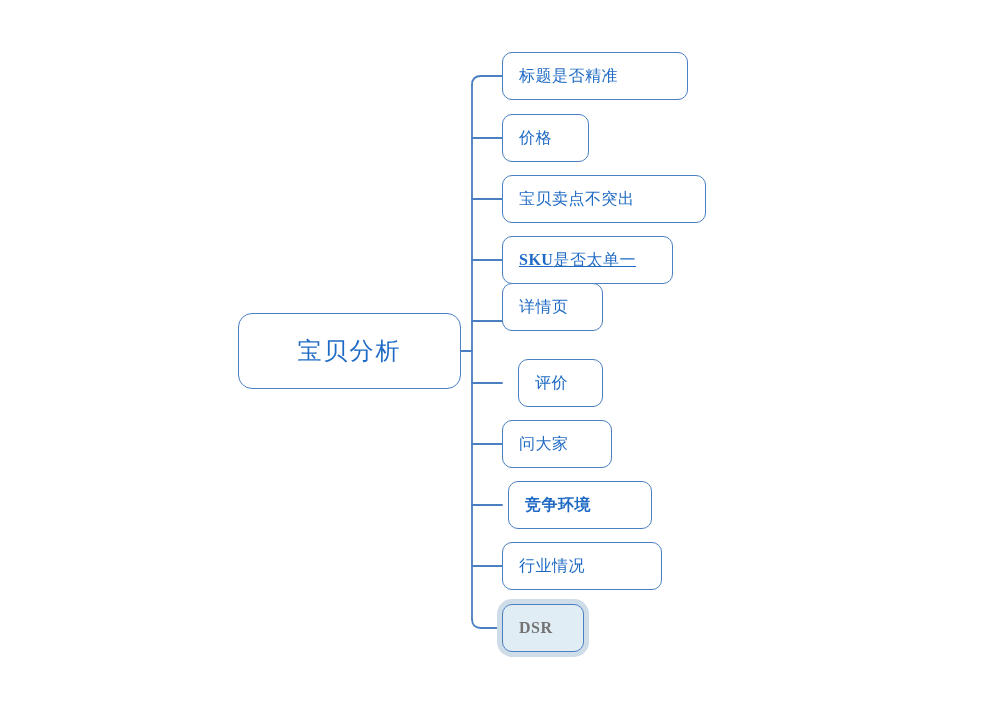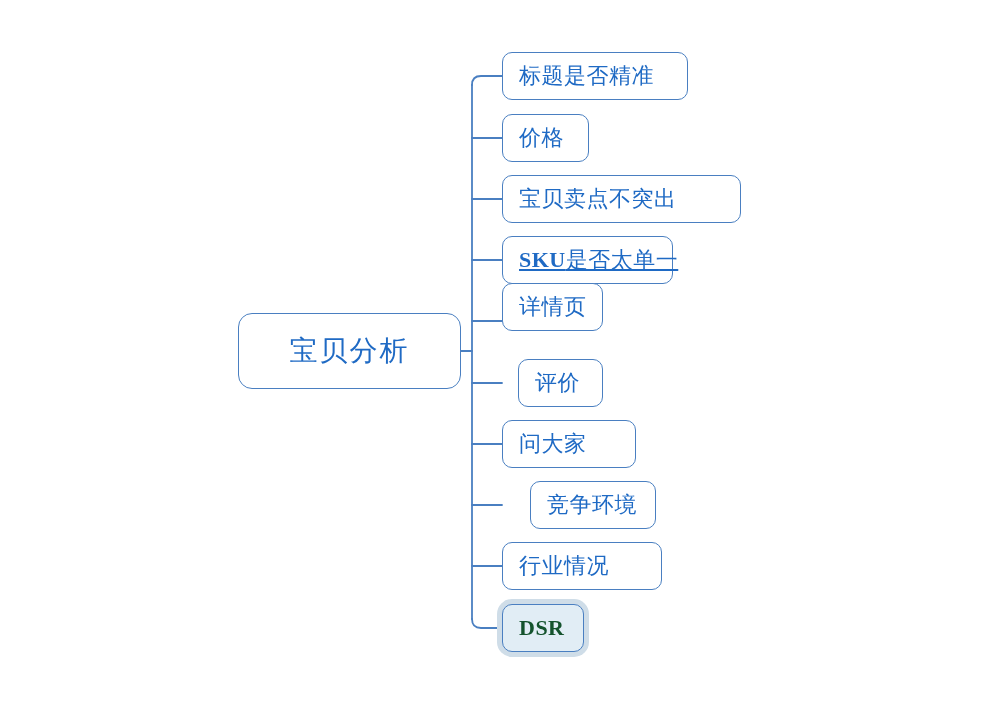--- a/index.html
+++ b/index.html
@@ -47,33 +47,33 @@
   .node.root {
     left: 238px;
     top: 313px;
     width: 223px;
     height: 76px;
     border-radius: 14px;
     border-width: 1.7px;
     justify-content: center;
   }
   .node.root .node-label {
-    font-size: 28px;
+    font-size: 24px;
     letter-spacing: 2px;
     color: #1f6ac4;
   }
 
   
   .node.child {
     height: 48px;
     padding: 0 16px;
     border-radius: 10px;
   }
   .node.child .node-label {
-    font-size: 22px;
+    font-size: 16px;
     letter-spacing: 0.5px;
   }
 
   
   .node-label.serif-lead {
     font-family: "Liberation Serif", "DejaVu Serif", serif;
     font-weight: 700;
     letter-spacing: 0px;
   }
   .node-label.serif-lead .cjk {
@@ -81,21 +81,21 @@
     font-weight: 400;
   }
 
   
   .node.selected {
     background: #e1edf5;
     border-color: #4a7fc1;
     box-shadow: 0 0 0 5px #cfdde8;
   }
   .node.selected .node-label {
-    color: #14532d;
+    color: #737373;
   }
 </style>
 </head>
 <body>
 
 <div id="canvas">
 
   <svg id="connector-layer" width="995" height="703" viewBox="0 0 995 703" xmlns="http://www.w3.org/2000/svg">
       <path d="M 461 351 L 472 351" fill="none" stroke="#4a7fc1" stroke-width="1.8" stroke-linecap="round"></path>
       <path d="M 472 85 L 472 619" fill="none" stroke="#4a7fc1" stroke-width="1.8" stroke-linecap="round"></path>
@@ -115,36 +115,36 @@
     <span class="node-label">宝贝分析</span>
   </div>
 
   <div id="children-host">
       <div class="node child" style="left: 502px; top: 52px; width: 186px;">
         <span class="node-label">标题是否精准</span>
       </div>
       <div class="node child" style="left: 502px; top: 114px; width: 87px;">
         <span class="node-label">价格</span>
       </div>
-      <div class="node child" style="left: 502px; top: 175px; width: 239px;">
+      <div class="node child" style="left: 502px; top: 175px; width: 204px;">
         <span class="node-label">宝贝卖点不突出</span>
       </div>
       <div class="node child" style="left: 502px; top: 236px; width: 171px; text-decoration: underline;">
         <span class="node-label serif-lead">SKU<span class="cjk">是否太单一</span></span>
       </div>
       <div class="node child" style="left: 502px; top: 283px; width: 101px;">
         <span class="node-label">详情页</span>
       </div>
       <div class="node child" style="left: 502px; top: 359px; width: 85px; margin-left: 16px;">
         <span class="node-label">评价</span>
       </div>
-      <div class="node child" style="left: 502px; top: 420px; width: 134px;">
+      <div class="node child" style="left: 502px; top: 420px; width: 110px;">
         <span class="node-label">问大家</span>
       </div>
-      <div class="node child" style="left: 530px; top: 481px; width: 126px;">
+      <div class="node child" style="left: 508px; top: 481px; width: 144px; font-weight: bold;">
         <span class="node-label">竞争环境</span>
       </div>
       <div class="node child" style="left: 502px; top: 542px; width: 160px;">
         <span class="node-label">行业情况</span>
       </div>
       <div class="node child selected" style="left: 502px; top: 604px; width: 82px;">
         <span class="node-label serif-lead">DSR</span>
       </div>
     </div>
 

